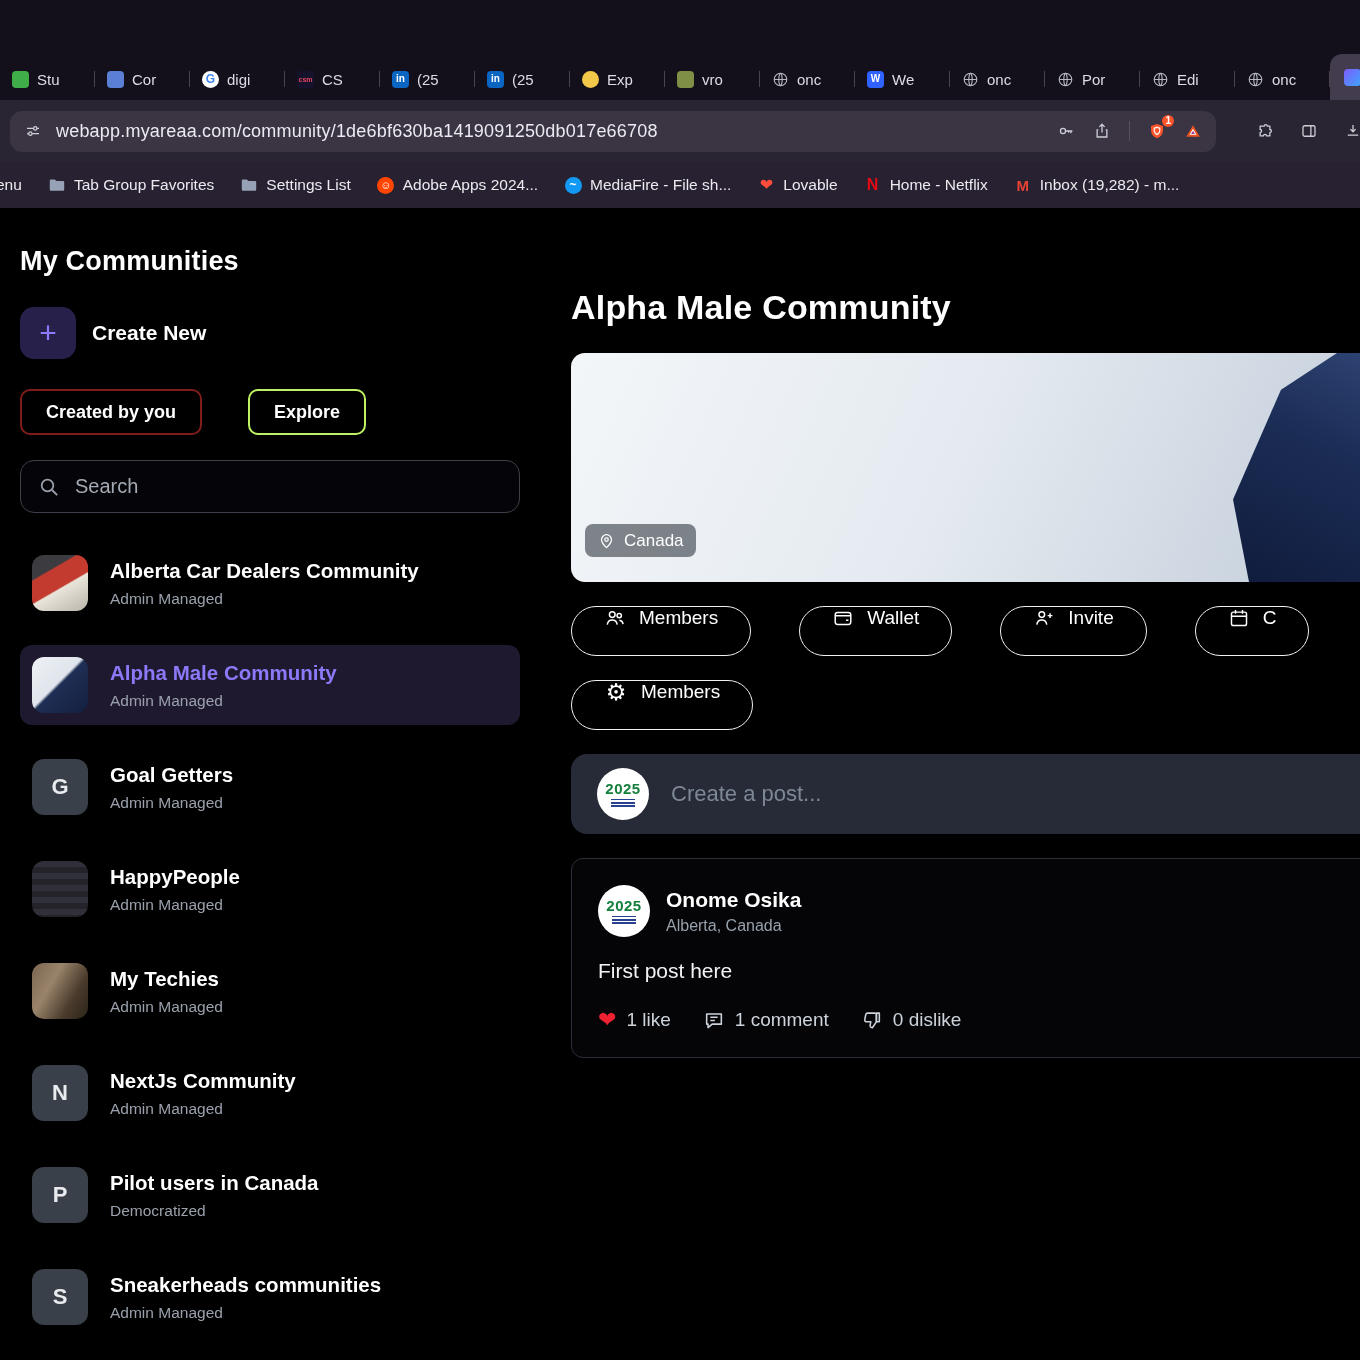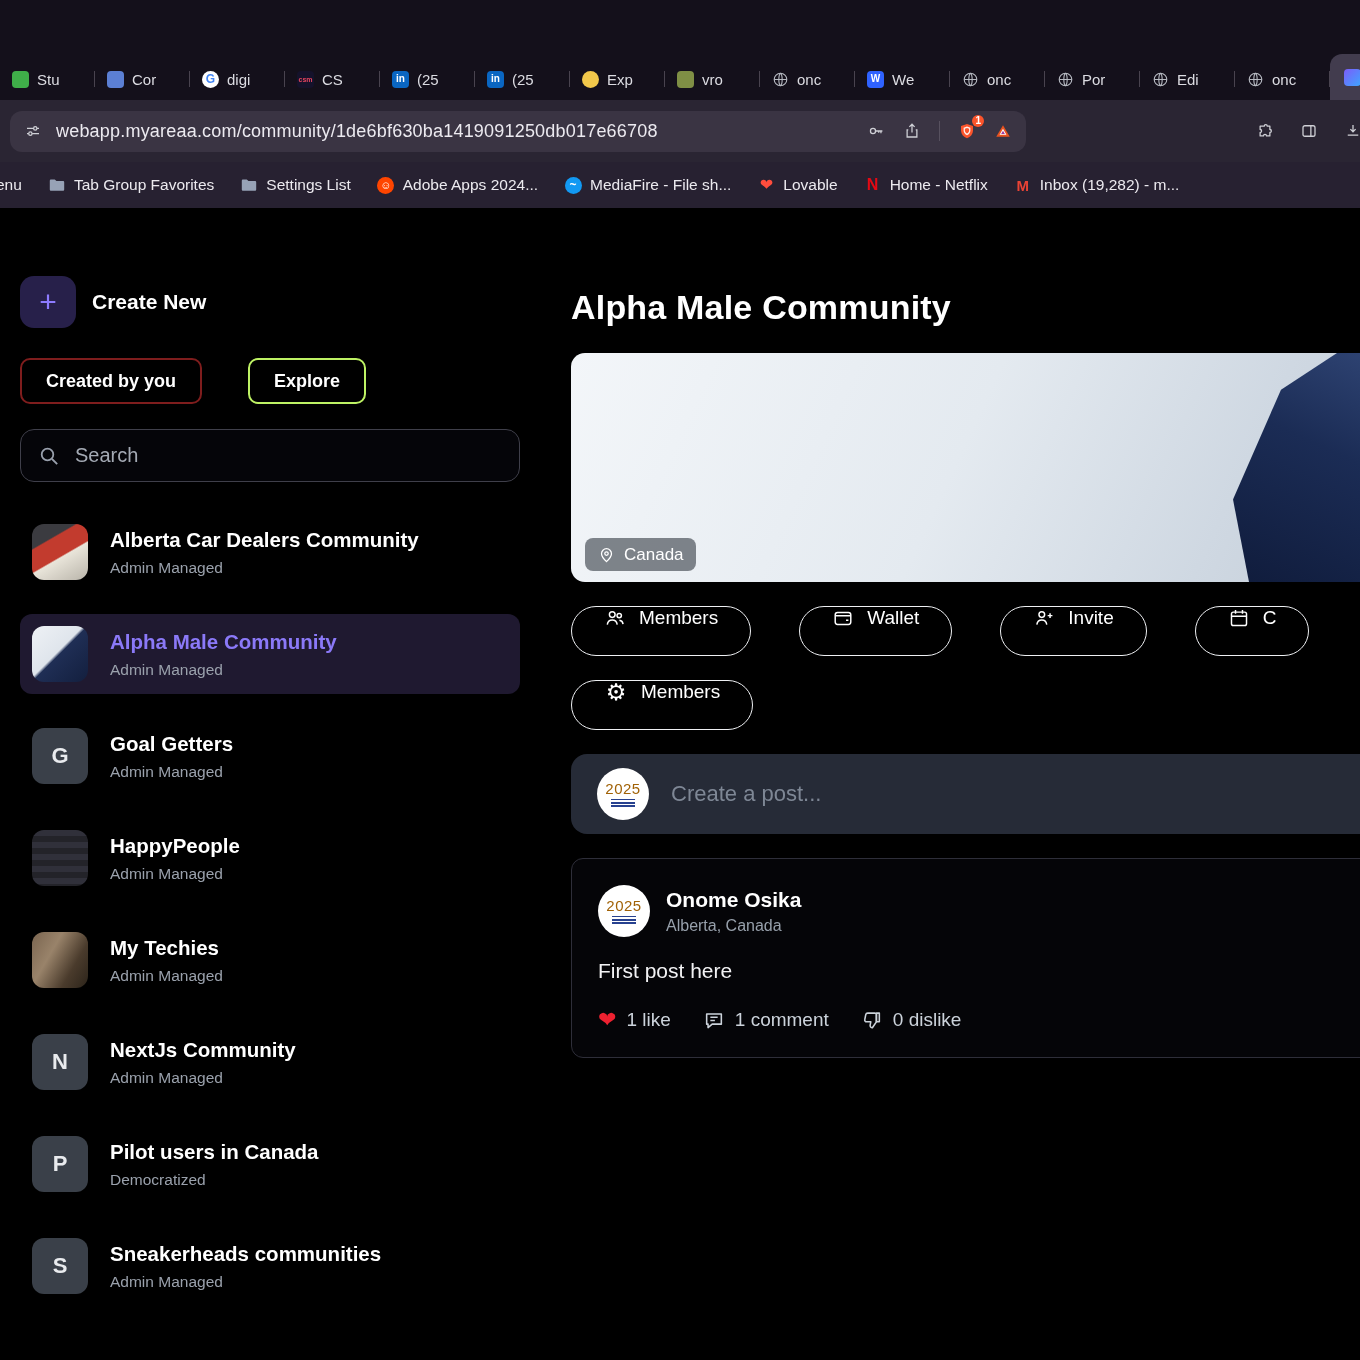--- a/index.html
+++ b/index.html
@@ -14,21 +14,21 @@
   .tab.active{min-width:44px;max-width:44px;height:46px;background:#423c4e;border-radius:12px 12px 0 0;justify-content:center}
   .tablabel{white-space:nowrap;overflow:hidden}
   .bic{width:17px;height:17px;border-radius:4px;display:flex;align-items:center;justify-content:center;font-style:normal;flex:none;line-height:1}
   .bic.round{border-radius:50%}
   .icw{display:inline-flex;width:18px;height:18px;flex:none;align-items:center;justify-content:center}
   .icw svg{width:100%;height:100%;display:block}
   .tabic{width:17px;height:17px}
   .aicw{width:22px;height:22px}
 
   .addressrow{height:62px;background:#2a2533;display:flex;align-items:center;padding:0 10px}
-  .urlfield{width:1016px;height:41px;background:#3a3443;border-radius:12px;display:flex;align-items:center;padding:0 14px}
+  .urlfield{width:1206px;height:41px;background:#3a3443;border-radius:12px;display:flex;align-items:center;padding:0 14px}
   .urltext{color:#eceaf0;font-size:18px;margin-left:14px;white-space:nowrap;letter-spacing:.2px}
   .urlicons{margin-left:auto;display:flex;align-items:center;gap:18px}
   .vsep{width:1px;height:20px;background:#57515f}
   .shieldwrap{position:relative}
   .badge{position:absolute;top:-7px;right:-8px;background:#fb542b;color:#fff;font-size:10px;line-height:12px;border-radius:7px;padding:0 3px;font-weight:700}
   .chromeicons{margin-left:auto;display:flex;align-items:center;gap:26px;margin-right:-12px}
 
   .bookmarksrow{height:46px;background:#272131;display:flex;align-items:center;gap:26px;padding:0 14px;font-size:15.5px;color:#eceaef;font-weight:500;overflow:hidden;white-space:nowrap}
   .bookmark{display:flex;align-items:center;gap:8px;flex:none}
   .bookmark.cutleft{margin-left:-18px}
@@ -64,33 +64,33 @@
   .community.selected .cname{color:#8b79f8}
   .cmanaged{font-size:15.5px;color:#9aa1ac;margin-top:7px}
 
   
   .maintitle{font-size:34px;font-weight:800;letter-spacing:.2px}
   .banner{position:relative;margin-top:26px;height:229px;border-radius:14px;overflow:hidden;
     background:linear-gradient(115deg,#f3f6f9 0%,#e4eaf0 45%,#cfd8e2 75%,#c0cad5 100%)}
   .bannerperson{position:absolute;top:0;right:0;width:200px;height:100%;
     background:linear-gradient(205deg,#33497a 0%,#1b2c55 45%,#101c3c 100%);
     clip-path:polygon(52% 0,100% 0,100% 100%,8% 100%,0% 64%,24% 16%)}
-  .locbadge{position:absolute;left:14px;bottom:11px;height:33px;display:flex;align-items:center;gap:8px;
+  .locbadge{position:absolute;left:14px;bottom:25px;height:33px;display:flex;align-items:center;gap:8px;
     background:rgba(96,102,110,.8);border-radius:8px;padding:4px 12px;color:#fff;font-size:17px}
   .pinic{width:19px;height:19px}
   .actions{display:flex;gap:48px;margin-top:24px}
   .pill{height:50px;border:1.6px solid #eef0f3;border-radius:26px;background:transparent;color:#fff;
     font-size:19px;font-family:inherit;display:flex;align-items:flex-start;gap:13px;padding:0 32px;flex:none;cursor:pointer;white-space:nowrap}
   .settingsrow{margin-top:24px}
   .gearwrap{font-size:23px;color:#fff;line-height:1;width:24px;display:inline-flex;justify-content:center}
   .composer{margin-top:24px;height:80px;background:#262b37;border-radius:16px;display:flex;align-items:center;padding:0 26px;gap:22px}
   .composerinput{flex:1;background:transparent;border:none;outline:none;font-size:22px;color:#e8e8ec;font-family:inherit}
   .composerinput::placeholder{color:#7e8795}
   .logoav{width:52px;height:52px;border-radius:50%;background:#fff;display:flex;flex-direction:column;align-items:center;justify-content:center;flex:none}
-  .logoav .yr{font-size:15px;font-weight:400;color:#a16207;letter-spacing:.5px;line-height:1}
+  .logoav .yr{font-size:15px;font-weight:700;color:#15803d;letter-spacing:.5px;line-height:1}
   .logoav .bars{width:24px;height:8px;margin-top:3px;background:repeating-linear-gradient(180deg,#27418f 0 1.5px,transparent 1.5px 3.2px)}
   .post{margin-top:24px;border:1px solid #2e2e39;border-radius:12px;padding:26px;background:#050508}
   .posthead{display:flex;align-items:center;gap:16px}
   .postname{font-size:21px;font-weight:700;color:#fff}
   .postloc{font-size:16px;color:#97a0ab;margin-top:5px}
   .postcontent{margin-top:22px;font-size:21px;color:#f2f2f4}
   .postactions{margin-top:26px;display:flex;align-items:center;gap:32px;color:#ccd3db;font-size:19px}
   .pa{display:flex;align-items:center;gap:10px;cursor:pointer}
   .heart{color:#ee2130;font-size:22px;line-height:1}
   .paic{width:22px;height:22px}
@@ -335,20 +335,21 @@
           <i class="bic" style="color:#ea4335;font-weight:800;font-size:15px">M</i>
         </span>
         <span>Inbox (19,282) - m...</span>
       </span>
     </div>
 </header>
 
 <div class="app">
 
   <aside class="sidebar">
+    <h1 class="sbtitle">My Communities</h1>
 
     <div class="createrow">
       <button class="plusbtn">
           <span>+</span>
         </button>
       <span class="createlabel">Create New</span>
     </div>
 
     <div class="filters">
       <button class="filterpill active">Created by you</button>

